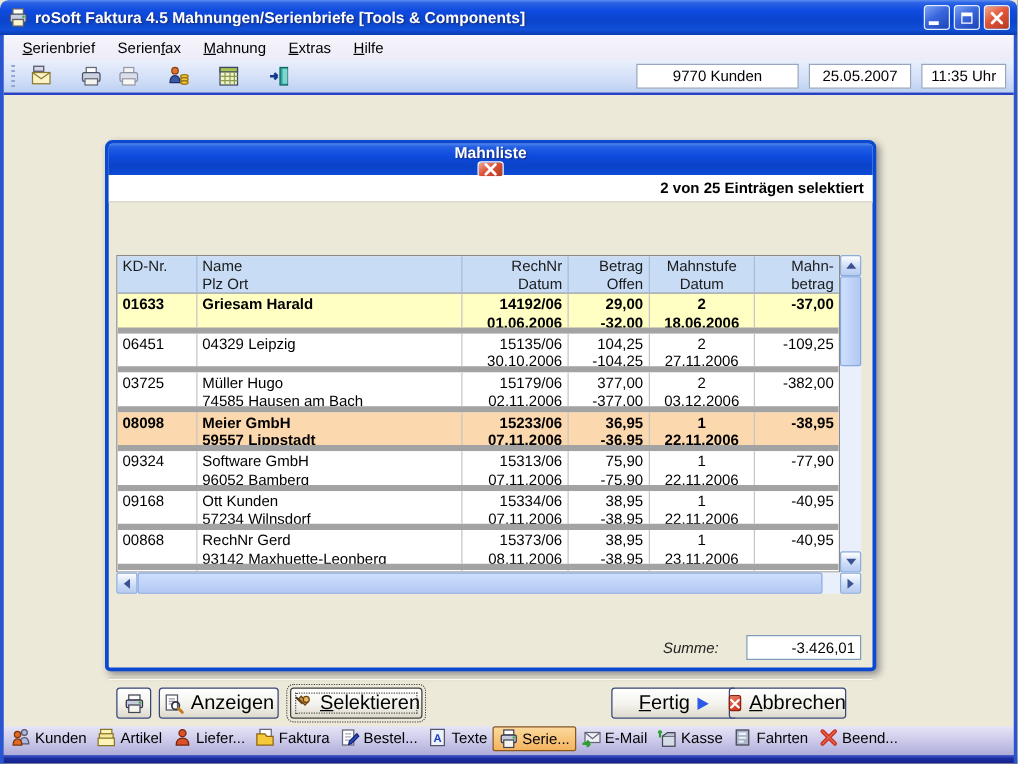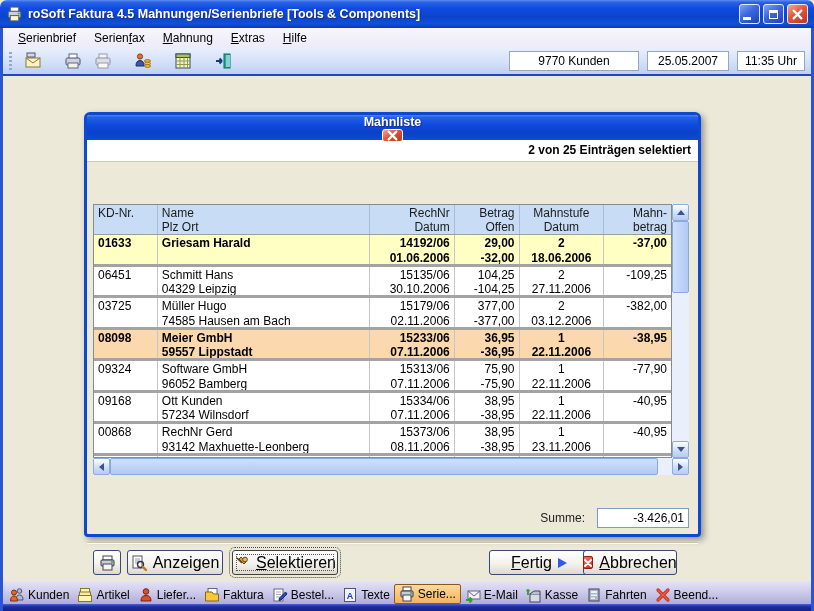--- a/index.html
+++ b/index.html
@@ -62,21 +62,21 @@
     text-align:right; font-weight:bold; line-height:21px; padding-right:7px; }
   .dlg-body { position:relative; height:464px;padding-left:14px; }
 
   
   .table-wrap { position:absolute; left:6px; top:42px; width:596px; height:272px; }
   .grid { position:absolute; left:0; top:0; width:579px; height:254px;
     border:1px solid #8a8a8a; background:#fff; overflow:hidden; }
   .thead { display:flex; height:30px; background:#c9dcf6; border-bottom:1px solid #9e9e9e; }
   .hc { padding:1px 4px 0; border-right:1px solid #a9bcd6; line-height:14px; color:#1a1a1a; }
   .rows { height:223px; overflow:hidden; }
-  .trow { display:flex; height:31.5px; border-bottom:3px solid #a3a3a3; background:#fff; cursor:default; }
+  .trow { display:flex; height:31.5px; border-bottom:5px solid #a3a3a3; background:#fff; cursor:default; }
   .trow.hl-yellow { background:#ffffc4; font-weight:bold; }
   .trow.hl-orange { background:#fcd8ae; font-weight:bold; }
   .c { padding:1px 4px 0; border-right:1px solid #c6c6c6; line-height:14.5px; overflow:hidden; white-space:nowrap; }
   .c0 { width:64px; } .c1 { width:213px; } .c2 { width:85px; }
   .c3 { width:65px; } .c4 { width:85px; } .c5 { width:67px; border-right:none; }
   .right { text-align:right; } .center { text-align:center; }
 
   
   .vscroll { position:absolute; left:579px; top:0; width:17px; height:254px; background:#eaf0fb; }
   .hscroll { position:absolute; left:0; top:254px; width:596px; height:17px; background:#eaf0fb; }
@@ -89,21 +89,21 @@
   .hthumb { position:absolute; top:0; left:17px; width:548px; height:17px; border:1px solid #88a8e0; border-radius:2px;
     background:linear-gradient(180deg,#cfdffc,#b2c9f4); }
   .tri { width:0; height:0; }
   .tri.up    { border-left:4px solid transparent; border-right:4px solid transparent; border-bottom:5px solid #3c5290; }
   .tri.down  { border-left:4px solid transparent; border-right:4px solid transparent; border-top:5px solid #3c5290; }
   .tri.left  { border-top:4px solid transparent; border-bottom:4px solid transparent; border-right:5px solid #3c5290; }
   .tri.rightt{ border-top:4px solid transparent; border-bottom:4px solid transparent; border-left:5px solid #3c5290; }
 
   
   .summe-row { position:absolute; right:9px; top:346px; display:flex; align-items:center; }
-  .summe-label { margin-right:12px; color:#222; }
+  .summe-label { margin-right:22px; color:#222;font-style:italic; }
   .summe-field { width:92px; height:20px; background:#fff; border:1px solid #7f9db9;
     text-align:right; line-height:19px; padding-right:4px; }
   .btn-sep { position:absolute; left:0; right:0; top:380px; border-top:1px solid #c8c4ae;
     border-bottom:1px solid #fdfcf6; }
   .btn-row { position:absolute; left:6px; right:9px; top:388px; height:26px; }
   .xpbtn { position:absolute; height:25px; border:1px solid #39477d; border-radius:3px;
     background:linear-gradient(180deg,#ffffff,#f3f2ec 55%,#ddd9cc 100%);
     display:flex; align-items:center; justify-content:center; gap:6px; font-size:16px; cursor:default; }
   .xpbtn u { text-decoration:underline; }
   .b-print { left:0; width:28px; }
@@ -113,21 +113,21 @@
   .b-fertig { left:396px; width:100px; }
   .b-abbrechen { right:12px; width:94px; }
   .play { width:0; height:0; border-top:5px solid transparent; border-bottom:5px solid transparent;
     border-left:9px solid #2b5be8; }
   .redx { width:14px; height:13px; border:1px solid #8d1f10; border-radius:2px;
     background:linear-gradient(145deg,#ee7a5c,#c6311c); display:flex; align-items:center; justify-content:center; }
 
   
   .taskbar { position:absolute; left:3px; right:3px; top:581px; height:23px;
     background:linear-gradient(180deg,#e6e4f6 0%,#c9c7e8 55%,#aeacd8 100%);
-    display:flex; align-items:flex-end; padding:0 2px; }
+    display:flex; align-items:flex-start; padding:0 2px; }
   .task { display:flex; align-items:center; gap:3px; padding:1px 4px; white-space:nowrap; }
   .task svg { width:16px; height:16px; }
   .task.active { background:linear-gradient(180deg,#fcd99c,#f4b360); border:1px solid #8a5a14; border-radius:2px; }
   .bottom-edge { position:absolute; left:0; right:0; top:604px; height:7px;
     background:linear-gradient(180deg,#4a5ecc 0%,#1b2da0 40%,#13208a 100%); }
 </style>
 </head>
 <body>
 
 <div class="screen">
@@ -291,21 +291,20 @@
                   <div>-37,00</div>
                   <div></div>
                 </div>
               </div>
               <div class="trow">
                 <div class="c c0">
                   <div>06451</div>
                   <div></div>
                 </div>
                 <div class="c c1">
-                  <div>Schmitt Hans</div>
                   <div>04329 Leipzig</div>
                 </div>
                 <div class="c c2 right">
                   <div>15135/06</div>
                   <div>30.10.2006</div>
                 </div>
                 <div class="c c3 right">
                   <div>104,25</div>
                   <div>-104,25</div>
                 </div>

